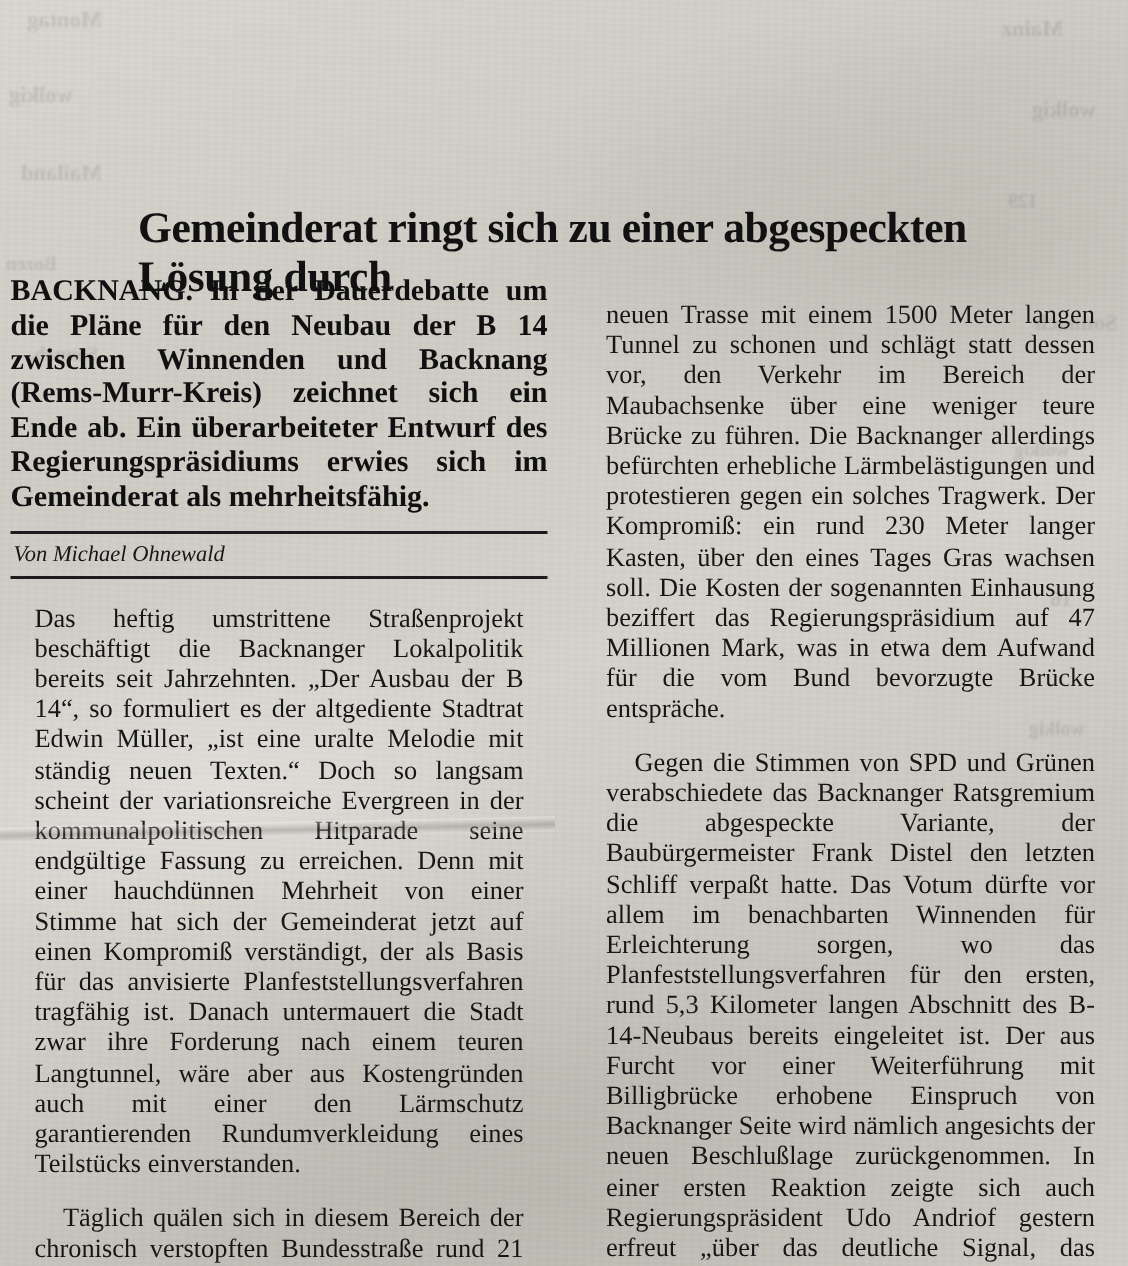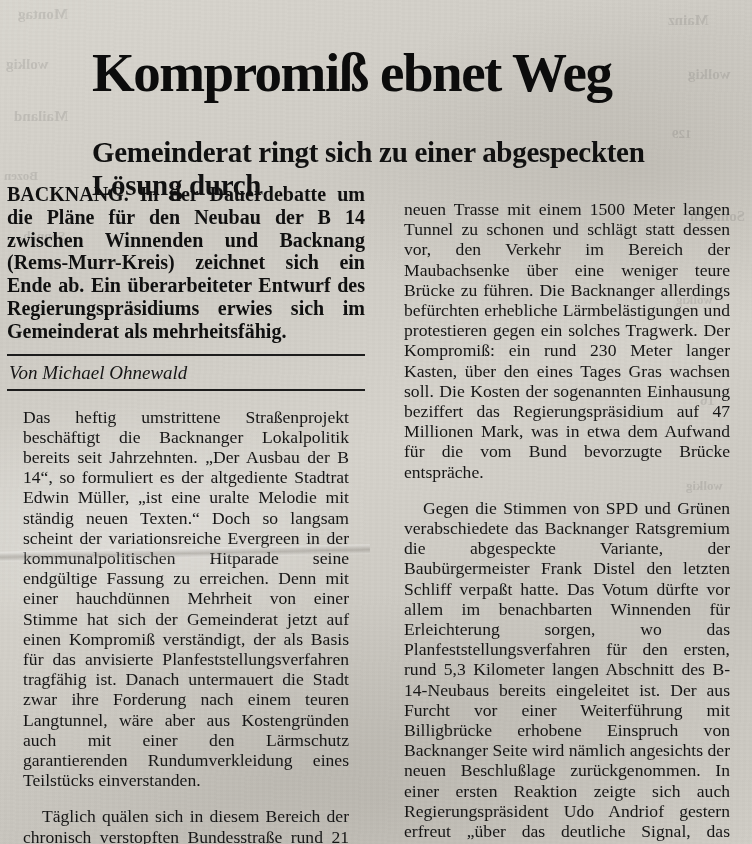--- a/index.html
+++ b/index.html
@@ -69,21 +69,21 @@
     position: absolute; top: 183px; left: 7px; width: 740px;
     display: flex; gap: 23px;
   }
   .col { width: 358px; text-align: justify; hyphens: auto; }
   .lead {
     font-weight: bold; font-size: 20px; line-height: 22.8px;
     margin: 0; color: #101010; text-align: justify;
   }
   .byline-rule { border: none; border-top: 2px solid #1c1c1c; margin: 11px 0 0 0; }
   .byline {
-    font-style: italic; font-size: 19px; margin: 6px 0 5px 2px; color: #161616;
+    font-style: italic; font-size: 15px; margin: 6px 0 5px 2px; color: #161616;
   }
   .bodytext p {
     margin: 16px; font-size: 17.6px; line-height: 20.2px; color: #161616;
   }
   .bodytext p.indent { text-indent: 19px; }
   .bodytext { margin-top: 9px; }
 </style>
 </head>
 <body>
 
@@ -99,21 +99,21 @@
     <span>Sonnab.</span>
     <span>Mainz</span>
     <span>wolkig</span>
     <span>129</span>
     <span>Sonnach</span>
     <span>wolkig</span>
     <span>16</span>
     <span>wolkig</span>
   </div>
 
-  <h1 class="headline"><span>Kompromiß ebnet Weg</span><br></h1>
+  <h1 class="headline"><br></h1>
 
   <div class="subheadline">Gemeinderat ringt sich zu einer abgespeckten Lösung durch</div>
 
   <div class="columns">
 
     <div class="col">
       <p class="lead">BACKNANG. In der Dauerdebatte um die Pläne für den Neubau der B 14 zwischen Winnenden und Backnang (Rems-Murr-Kreis) zeichnet sich ein Ende ab. Ein überarbeiteter Entwurf des Regierungspräsidiums erwies sich im Gemeinderat als mehrheitsfähig.</p>
       <hr class="byline-rule">
       <div class="byline">Von Michael Ohnewald</div>
       <hr class="byline-rule" style="margin-top:2px;">

